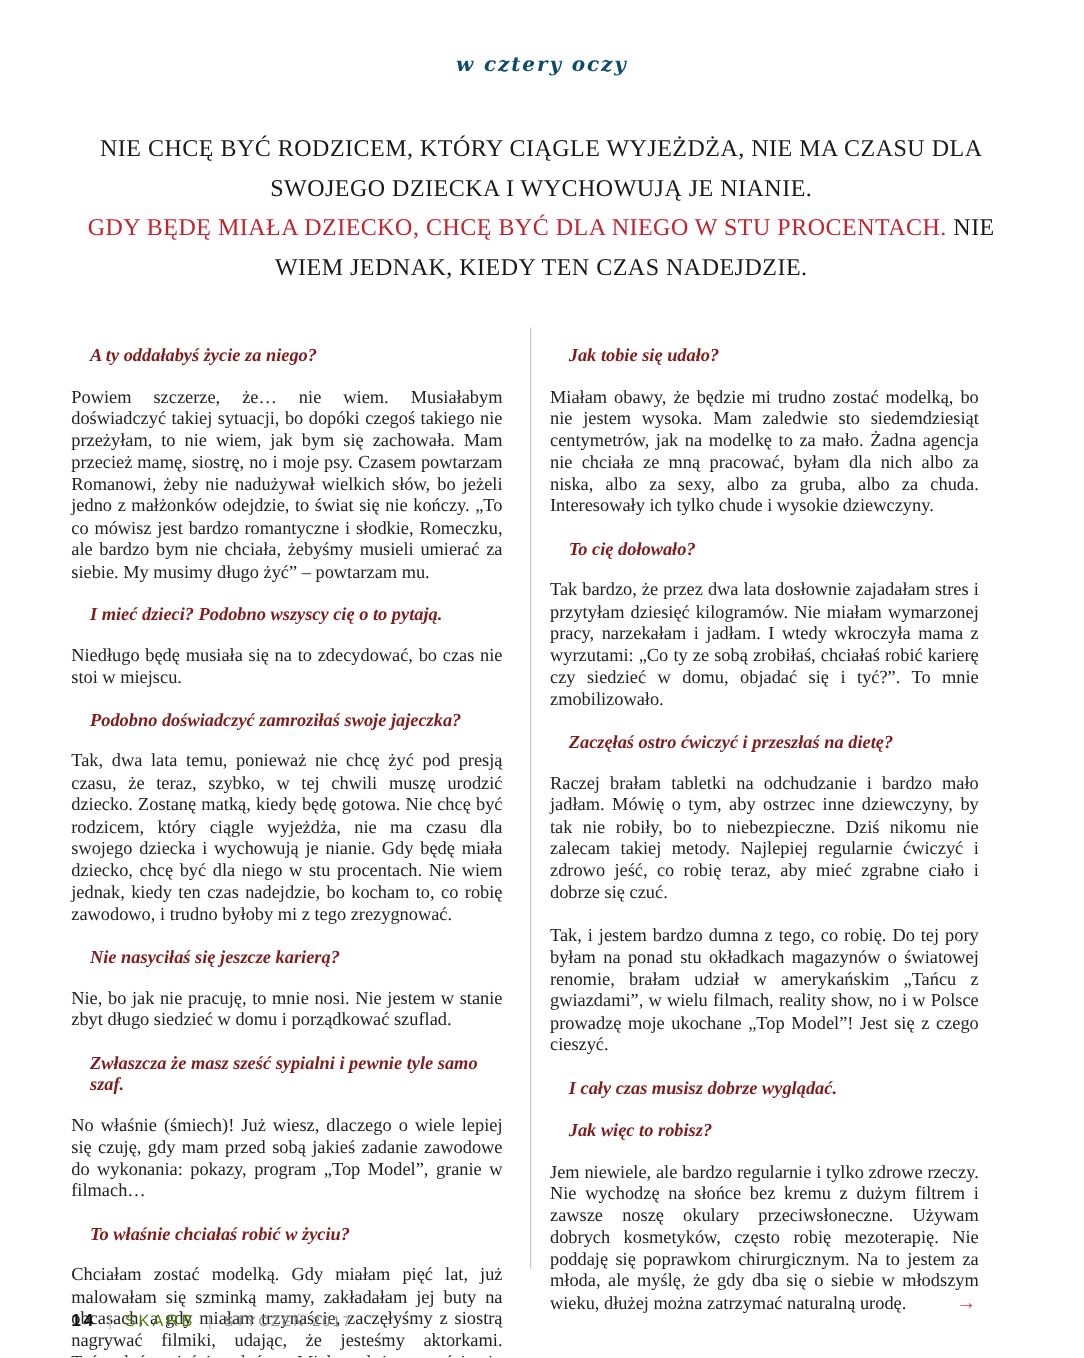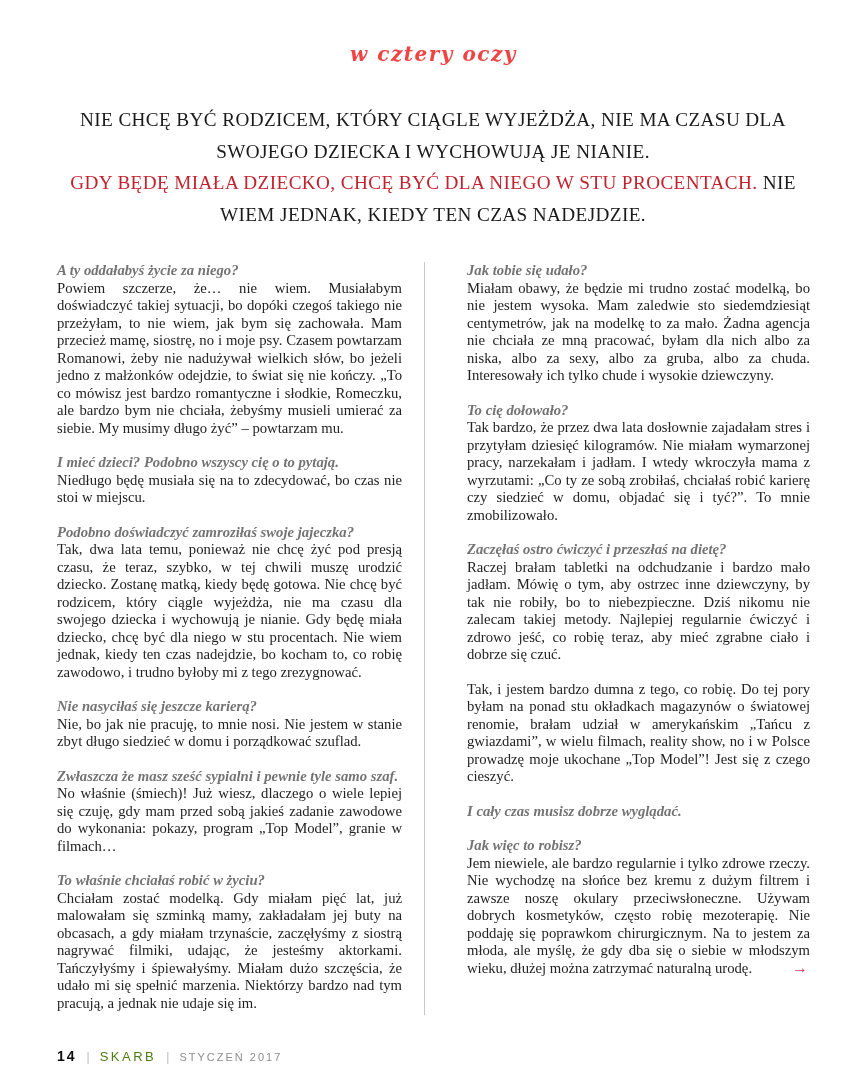--- a/index.html
+++ b/index.html
@@ -16,23 +16,23 @@
   
   .kicker {
     position: absolute;
     top: 42px;
     left: 0;
     width: 100%;
     text-align: center;
     font-family: "DejaVu Serif", serif;
     font-style: italic;
     font-weight: bold;
-    font-size: 20px;
+    font-size: 16px;
     letter-spacing: 1.5px;
-    color: #ef4444;
+    color: #0c4a6e;
   }
 
   
   .pullquote {
     position: absolute;
     top: 104px;
     left: 63px;
     width: 740px;
     text-align: center;
     font-family: "Liberation Serif", serif;
@@ -47,36 +47,36 @@
   
   .columns { position: absolute; top: 262px; left: 0; width: 100%; }
   .col {
     position: absolute;
     top: 0;
     width: 345px;
     font-size: 14.7px;
     line-height: 17.5px;
   }
   .col.left  { left: 57px; }
-  .col.right { left: 467px; width: 343px; }
+  .col.right { left: 440px; width: 343px; }
   .divider {
     position: absolute;
     left: 424px;
     top: 0;
     width: 1px;
     height: 753px;
     background: #c9c9c9;
   }
   .qa { margin: 0 0 17px 0; position: relative; }
   .qa:last-child { margin-bottom: 0; }
   .question {
-    margin: 0;
+    margin: 15px;
     font-weight: bold;
     font-style: italic;
-    color: #737373;
+    color: #7f1d1d;
   }
   .answer {
     margin: 0;
     text-align: justify;
     hyphens: auto;
     -webkit-hyphens: auto;
     color: #222222;
   }
   .arrow {
     position: absolute;

